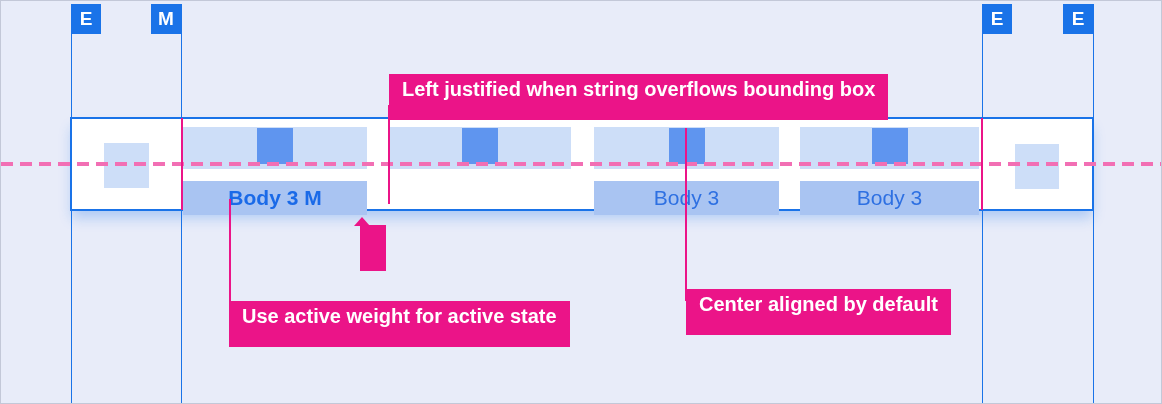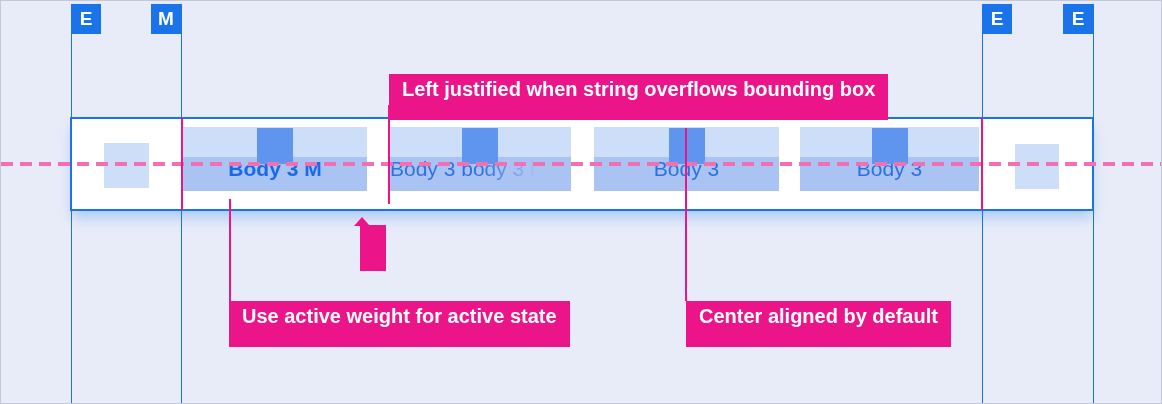--- a/index.html
+++ b/index.html
@@ -31,22 +31,22 @@
     position:absolute;left:0;top:161px;width:1160px;height:4px;z-index:4;
     background:repeating-linear-gradient(to right,#f26fb4 0,#f26fb4 12px,transparent 12px,transparent 19px);
   }
   
   .pad-box{position:absolute;background:#cddef8;z-index:3;}
   
   .tab{position:absolute;top:0;height:100%;z-index:3;}
   .tab .hitbox{position:absolute;left:0;right:0;top:126px;height:42px;background:#cddef8;}
   .tab .indicator{position:absolute;top:127px;left:calc(50% - 18px);width:36px;height:36px;background:#5f95ef;z-index:5;}
   .tab .labelbox{
-    position:absolute;left:0;right:0;top:156px;height:34px;background:#a9c4f2;
-    display:flex;align-items:flex-start;justify-content:center;
+    position:absolute;left:0;right:0;top:180px;height:34px;background:#a9c4f2;
+    display:flex;align-items:center;justify-content:center;
     font-size:21px;color:#2e70e2;white-space:nowrap;overflow:hidden;
   }
   .tab.active .labelbox{font-weight:bold;color:#1a6ae8;}
   .tab.truncated .labelbox{justify-content:flex-start;padding-left:1px;}
   .tab.truncated .labelbox span{
     background-image:linear-gradient(90deg,#2e70e2 60%,rgba(46,112,226,0) 97%);
     -webkit-background-clip:text;background-clip:text;color:transparent;
   }
   
   .edge-line{position:absolute;top:117px;height:92px;width:2px;background:#eb1488;z-index:6;}
@@ -88,23 +88,20 @@
     <div class="hitbox"></div>
     <div class="indicator"></div>
     <div class="labelbox">
       <span>Body 3 M</span>
     </div>
   </div>
 
   <div class="tab truncated" style="left:388px;width:182px">
     <div class="hitbox"></div>
     <div class="indicator"></div>
-    <div class="labelbox">
-      <span>Body 3 body 3 b</span>
-    </div>
   </div>
 
   <div class="tab" style="left:593px;width:185px">
     <div class="hitbox"></div>
     <div class="indicator"></div>
     <div class="labelbox">
       <span>Body 3</span>
     </div>
   </div>
 
@@ -126,15 +123,15 @@
   <div class="connector" style="left:684px;top:127px;height:173px"></div>
 
   <div class="flag" style="left:388px;top:73px">Left justified when string overflows bounding box</div>
 
   <div class="flag" style="left:359px;top:224px">
     <span class="pointer-up"></span>
   </div>
 
   <div class="flag" style="left:228px;top:300px">Use active weight for active state</div>
 
-  <div class="flag" style="left:685px;top:300px">Center aligned by default</div>
+  <div class="flag" style="left:685px;top:288px">Center aligned by default</div>
 
 </div>
 
 </body></html>

